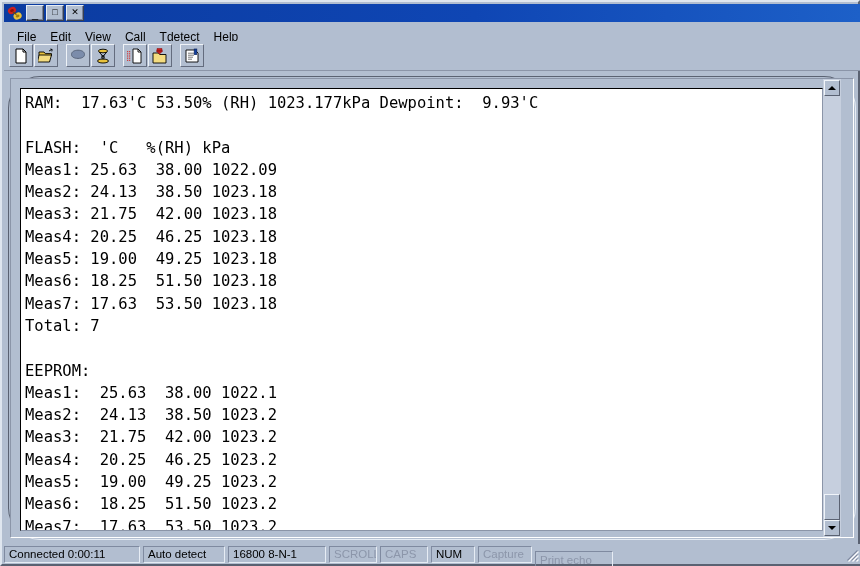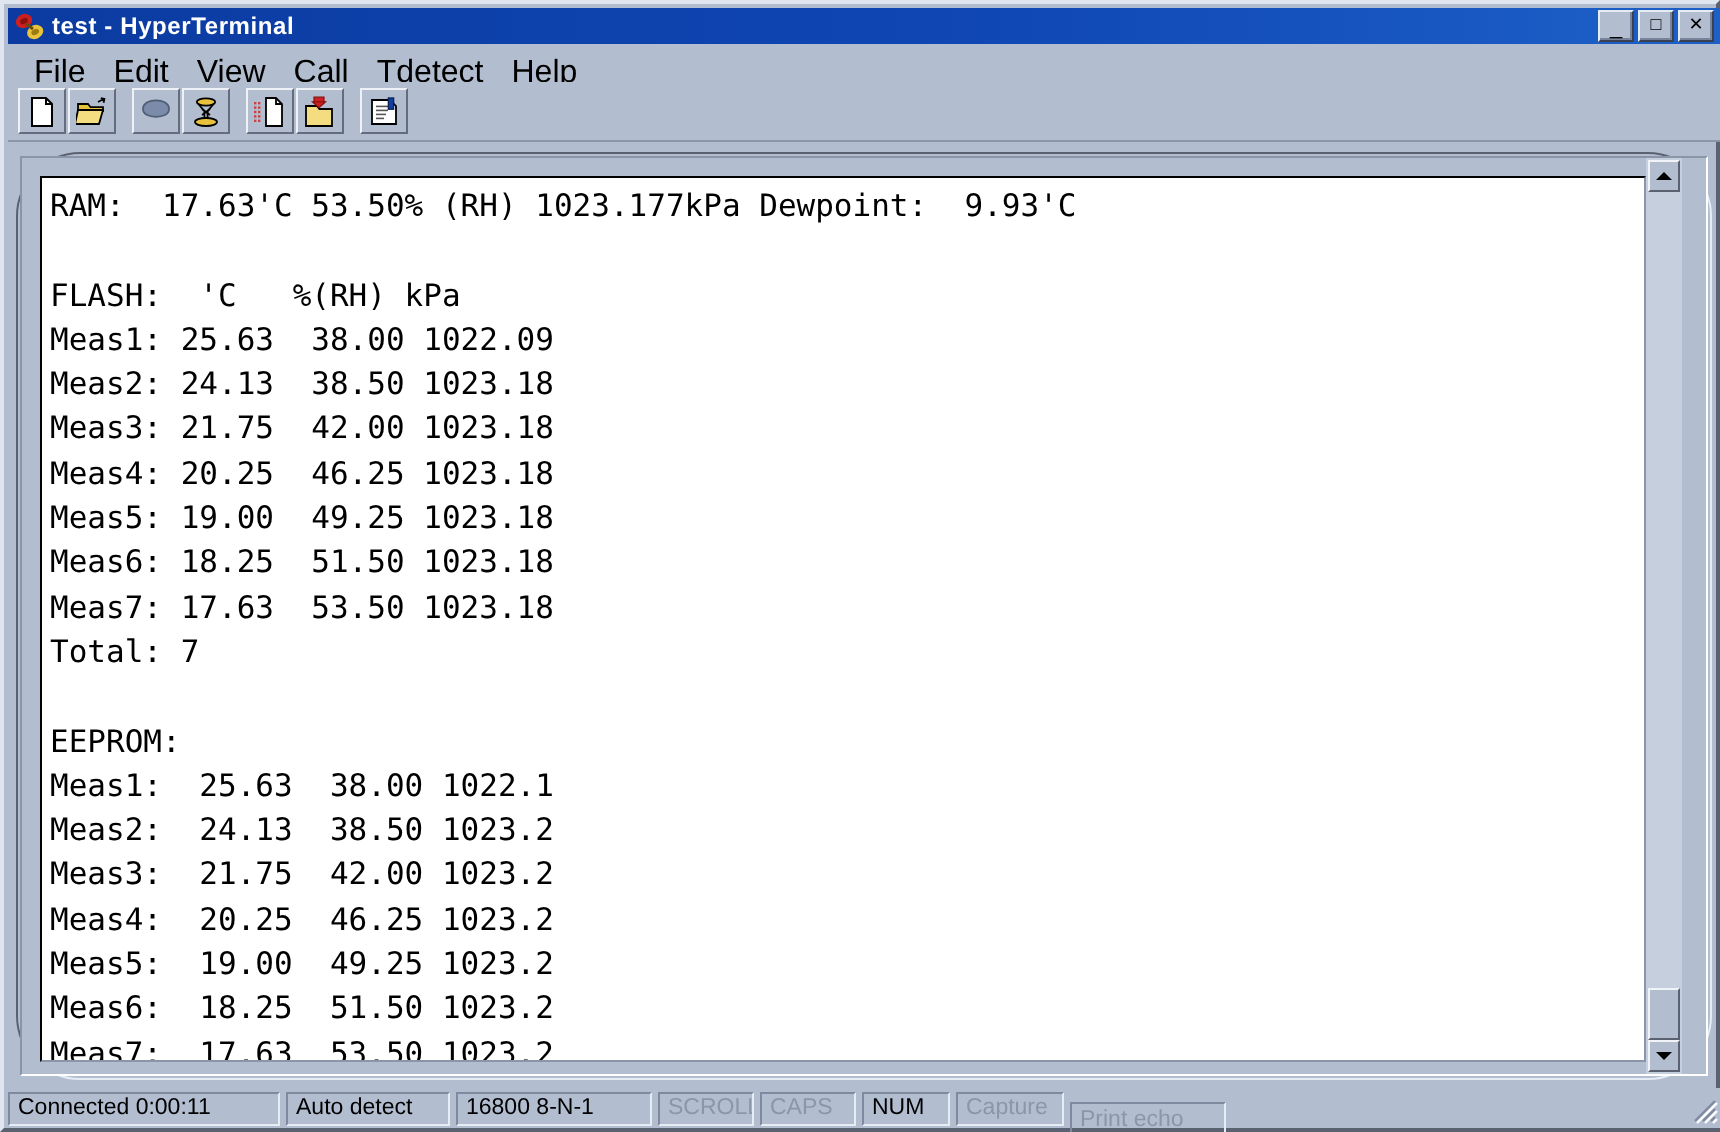--- a/index.html
+++ b/index.html
@@ -85,21 +85,21 @@
     left: 2px; top: 20px;
     width: 856px;
     height: 19px;
     background: #b2bed0;
     display: flex;
     align-items: center;
     padding-left: 6px;
     box-sizing: border-box;
   }
   .menu-item {
-    font-size: 16px;
+    font-size: 12px;
     color: #000;
     padding: 12px 7px 2px 7px;
     white-space: nowrap;
     font-family: "Liberation Sans", sans-serif;
   }
   .menu-item u { text-decoration: underline; }
 
   
   #toolbar {
     position: absolute;
@@ -281,21 +281,20 @@
   <div id="titlebar">
     <div id="app-icon">
       <svg width="16" height="16" viewBox="0 0 16 16">
         <ellipse cx="5" cy="5.5" rx="4.2" ry="3.4" fill="#cc2020" transform="rotate(-25 5 5.5)"></ellipse>
         <ellipse cx="5" cy="5.5" rx="2.0" ry="1.4" fill="#8a0f0f" transform="rotate(-25 5 5.5)"></ellipse>
         <ellipse cx="10.6" cy="11" rx="4.2" ry="3.4" fill="#e8c23c" transform="rotate(-25 10.6 11)"></ellipse>
         <ellipse cx="10.6" cy="11" rx="2.0" ry="1.4" fill="#9c7c10" transform="rotate(-25 10.6 11)"></ellipse>
         <path d="M6 7 L9.5 9.5" stroke="#6b4a08" stroke-width="1.4" fill="none"></path>
       </svg>
     </div>
-    <div id="title-text">test - HyperTerminal</div>
     <div class="caption-btn cb-min">
       <span>_</span>
     </div>
     <div class="caption-btn cb-max">
       <span>□</span>
     </div>
     <div class="caption-btn cb-close">
       <span>✕</span>
     </div>
   </div>

